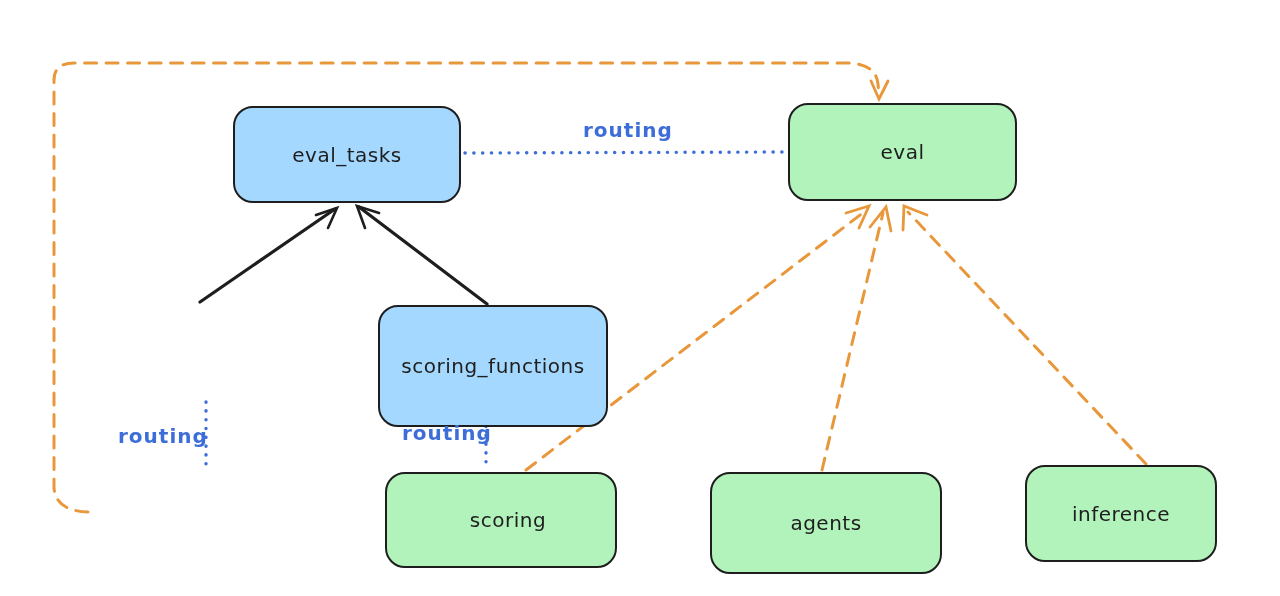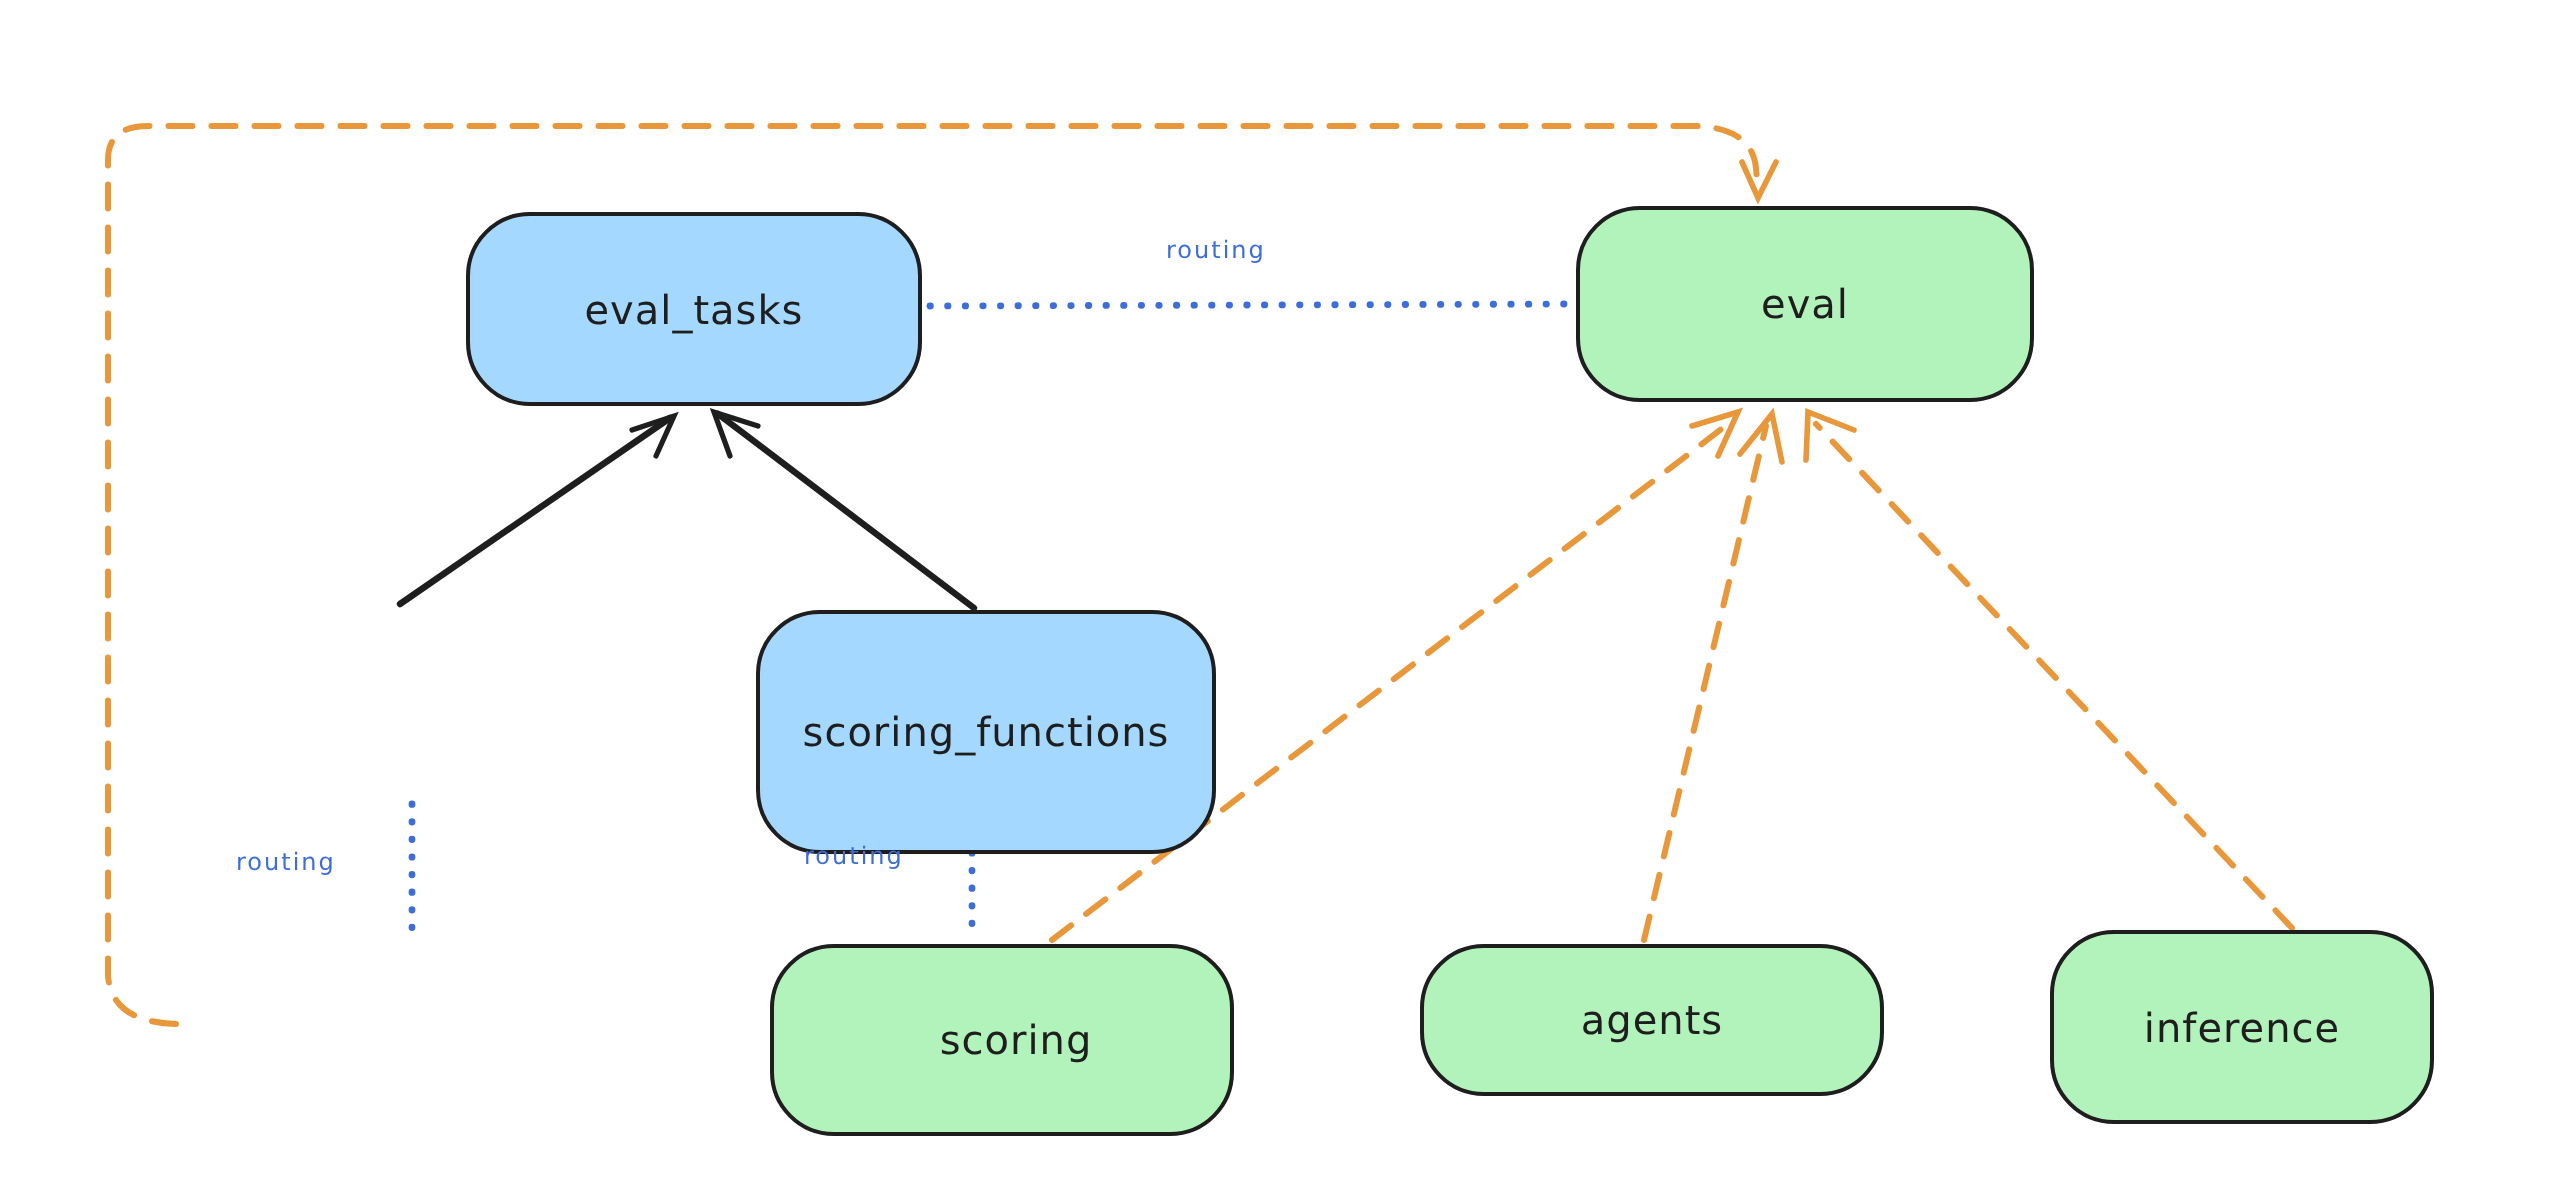--- a/index.html
+++ b/index.html
@@ -18,35 +18,35 @@
   .edges-layer {
     position: absolute;
     left: 0; top: 0;
     width: 1280px;
     height: 596px;
   }
   .node {
     position: absolute;
     box-sizing: border-box;
     border: 2.6px solid var(--stroke, #1e1e1e);
-    border-radius: 32px;
+    border-radius: 20px;
     display: flex;
     align-items: center;
     justify-content: center;
     font-size: 20px;
     letter-spacing: 0.5px;
     color: var(--stroke, #1e1e1e);
   }
   .node.resource { background: var(--resource-fill, #a5d8ff); }
   .node.api      { background: var(--api-fill, #b2f2bb); }
   .routing-label {
     position: absolute;
     color: var(--routing-color, #3d6dd8);
-    font-size: 12px;
-    font-weight: 400;
+    font-size: 20px;
+    font-weight: 700;
     letter-spacing: 1px;
     text-align: center;
   }
   .edge-solid {
     fill: none;
     stroke: var(--stroke, #1e1e1e);
     stroke-width: 3.2;
     stroke-linecap: round;
   }
   .edge-dotted {
@@ -119,21 +119,21 @@
 
   <div class="node resource" style="left:378px; top:305px; width:230px; height:122px;">
     <span>scoring_functions</span>
   </div>
 
 
   <div class="node api" style="left:385px; top:472px; width:232px; height:96px;padding-left:14px;">
     <span>scoring</span>
   </div>
 
-  <div class="node api" style="left:710px; top:472px; width:232px; height:76px;">
+  <div class="node api" style="left:710px; top:472px; width:232px; height:102px;">
     <span>agents</span>
   </div>
 
   <div class="node api" style="left:1025px; top:465px; width:192px; height:97px;">
     <span>inference</span>
   </div>
 
   <div class="routing-label" style="left:583px; top:118px;">routing</div>
 
   <div class="routing-label" style="left:118px; top:424px;">routing</div>

